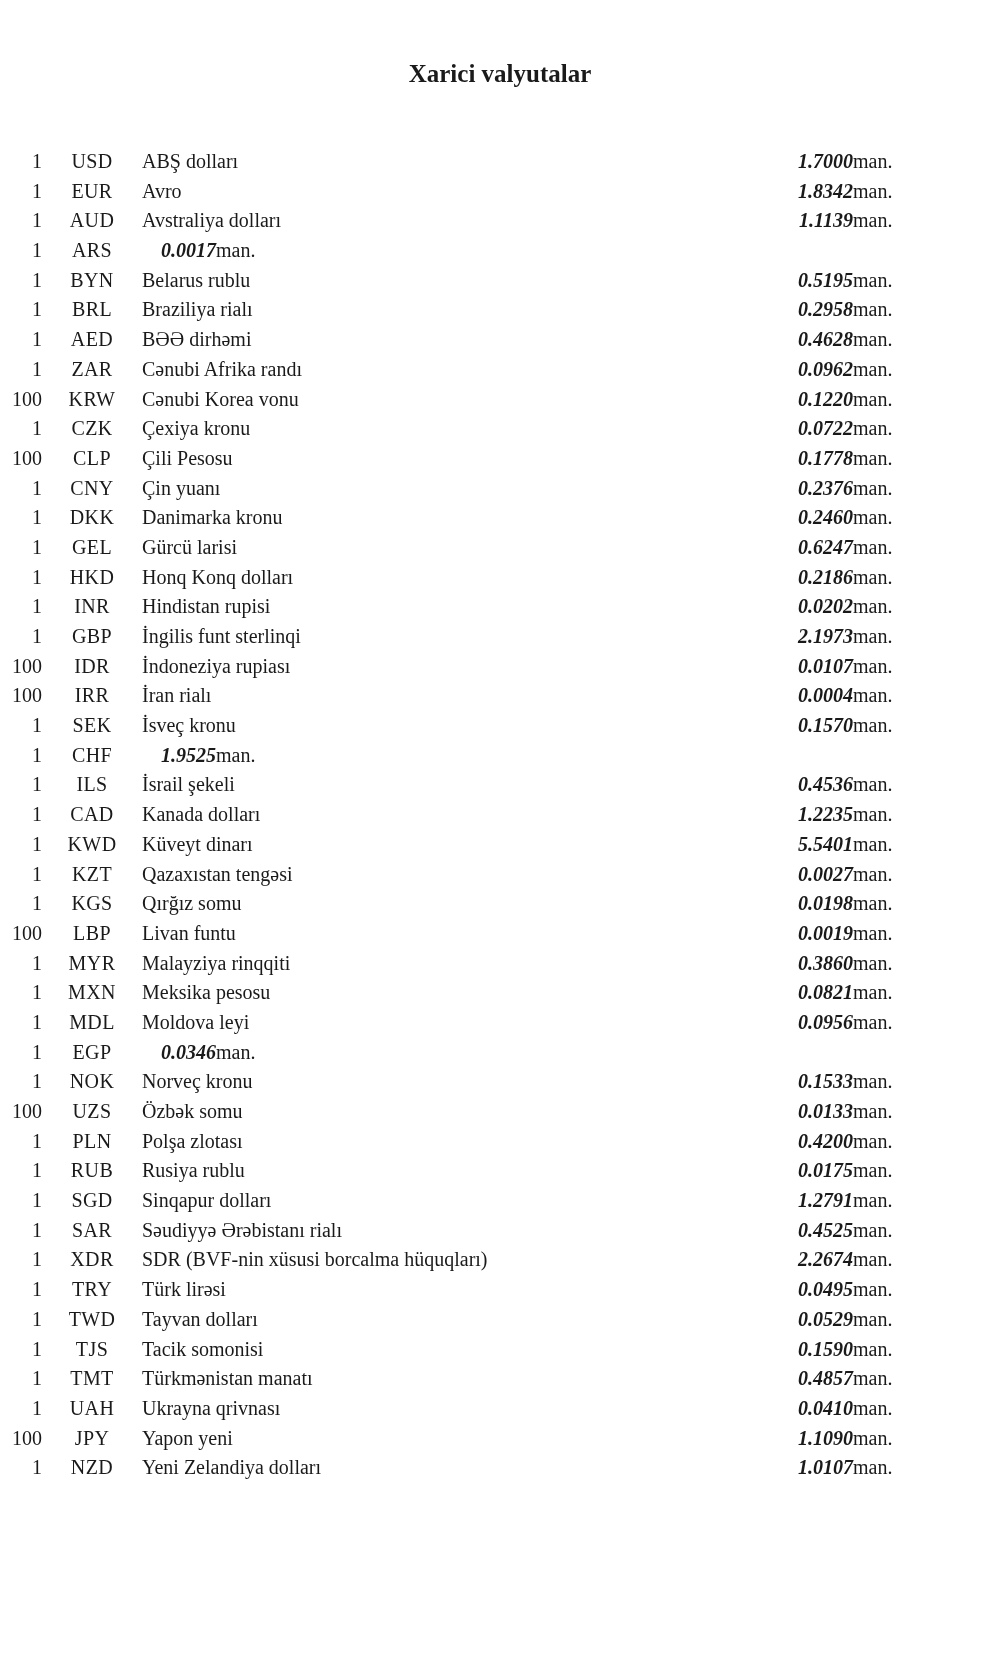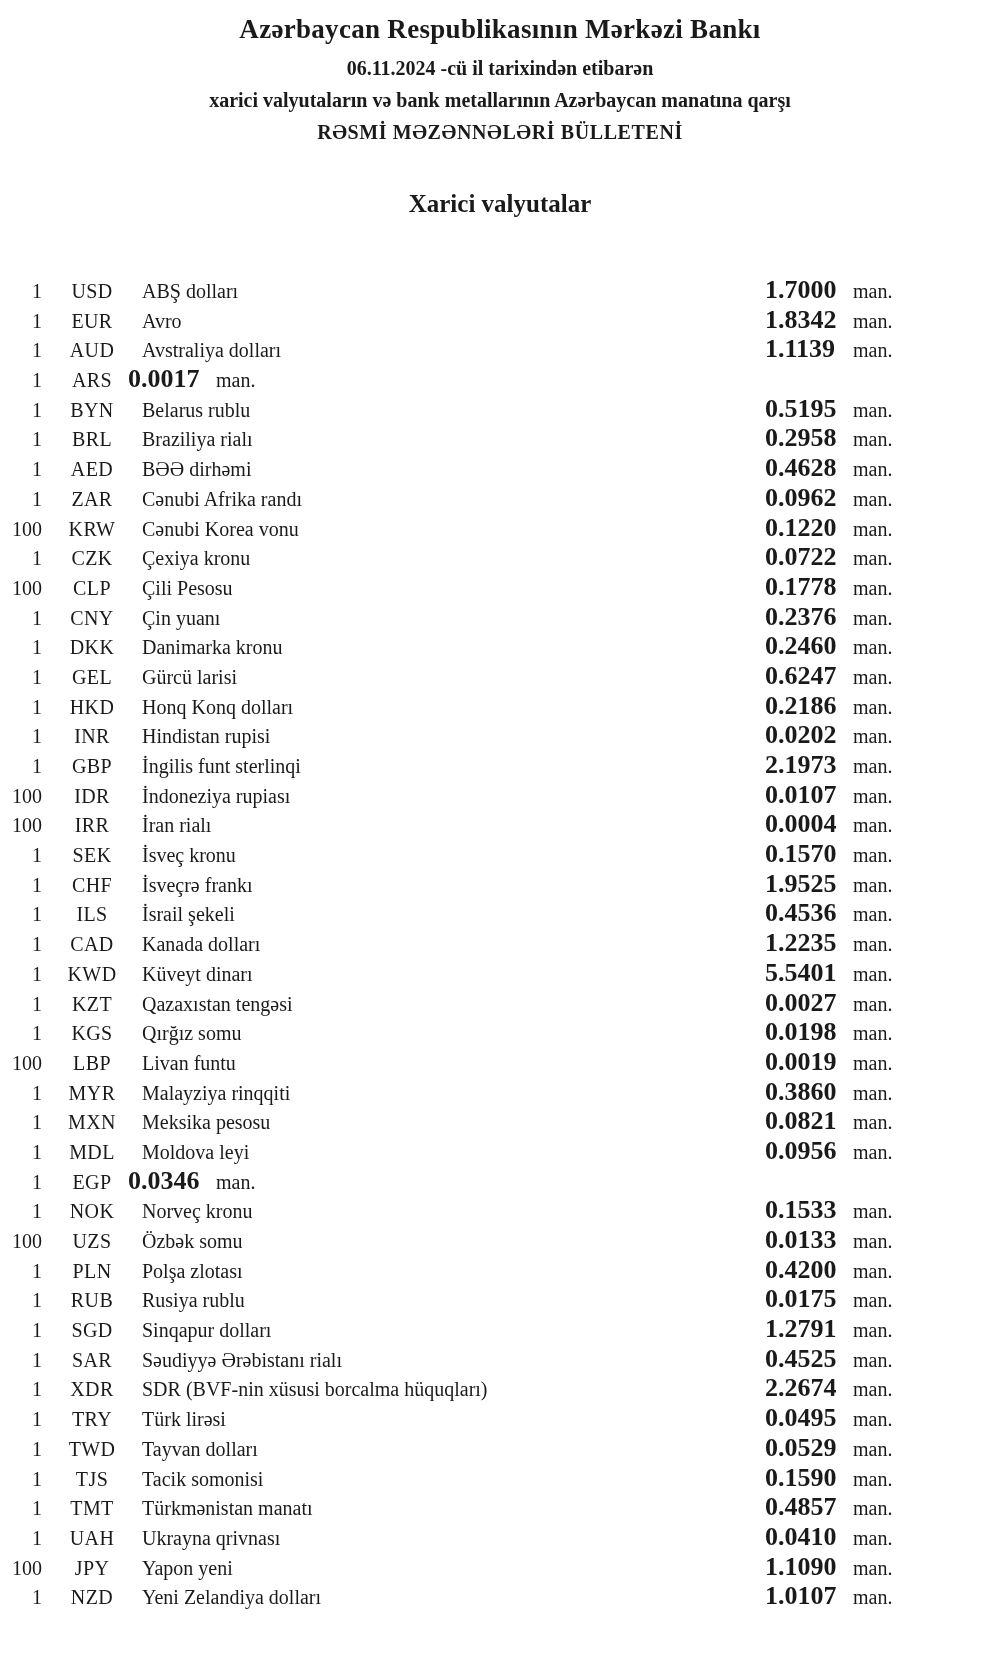--- a/index.html
+++ b/index.html
@@ -65,41 +65,36 @@
     margin-top: 46px;
   }
   .name {
     flex: 1 1 auto;
     padding-left: 14px;
     white-space: nowrap;
     overflow: hidden;
   }
   .rate {
     width: 88px;
-    text-align: left;
+    text-align: right;
     flex: 0 0 auto;
     font-weight: bold;
-    font-size: 26px;
+    font-style: italic;
+    font-size: 20px;
   }
   .unit {
     width: 52px;
     margin-right: 95px;
     flex: 0 0 auto;
   }
 </style>
 </head>
 <body>
 
 <div class="page">
-  <div class="header">
-    <div class="title">Azərbaycan Respublikasının Mərkəzi Bankı</div>
-    <div class="sub-line">06.11.2024 -cü il tarixindən etibarən</div>
-    <div class="sub-line">xarici valyutaların və bank metallarının Azərbaycan manatına qarşı</div>
-    <div class="sub-line caps">RƏSMİ MƏZƏNNƏLƏRİ BÜLLETENİ</div>
-  </div>
 
   <div class="section-title">Xarici valyutalar</div>
 
   <div class="rates-list">
   <div class="rate-row">
     <span class="qty">1</span>
     <span class="code">USD</span>
     <span class="name">ABŞ dolları</span>
     <span class="rate">1.7000</span>
     <span class="unit">man.</span>
@@ -252,21 +247,20 @@
     <span class="qty">1</span>
     <span class="code">SEK</span>
     <span class="name">İsveç kronu</span>
     <span class="rate">0.1570</span>
     <span class="unit">man.</span>
   </div>
 
   <div class="rate-row">
     <span class="qty">1</span>
     <span class="code">CHF</span>
-    <span class="name">İsveçrə frankı</span>
     <span class="rate">1.9525</span>
     <span class="unit">man.</span>
   </div>
 
   <div class="rate-row">
     <span class="qty">1</span>
     <span class="code">ILS</span>
     <span class="name">İsrail şekeli</span>
     <span class="rate">0.4536</span>
     <span class="unit">man.</span>

